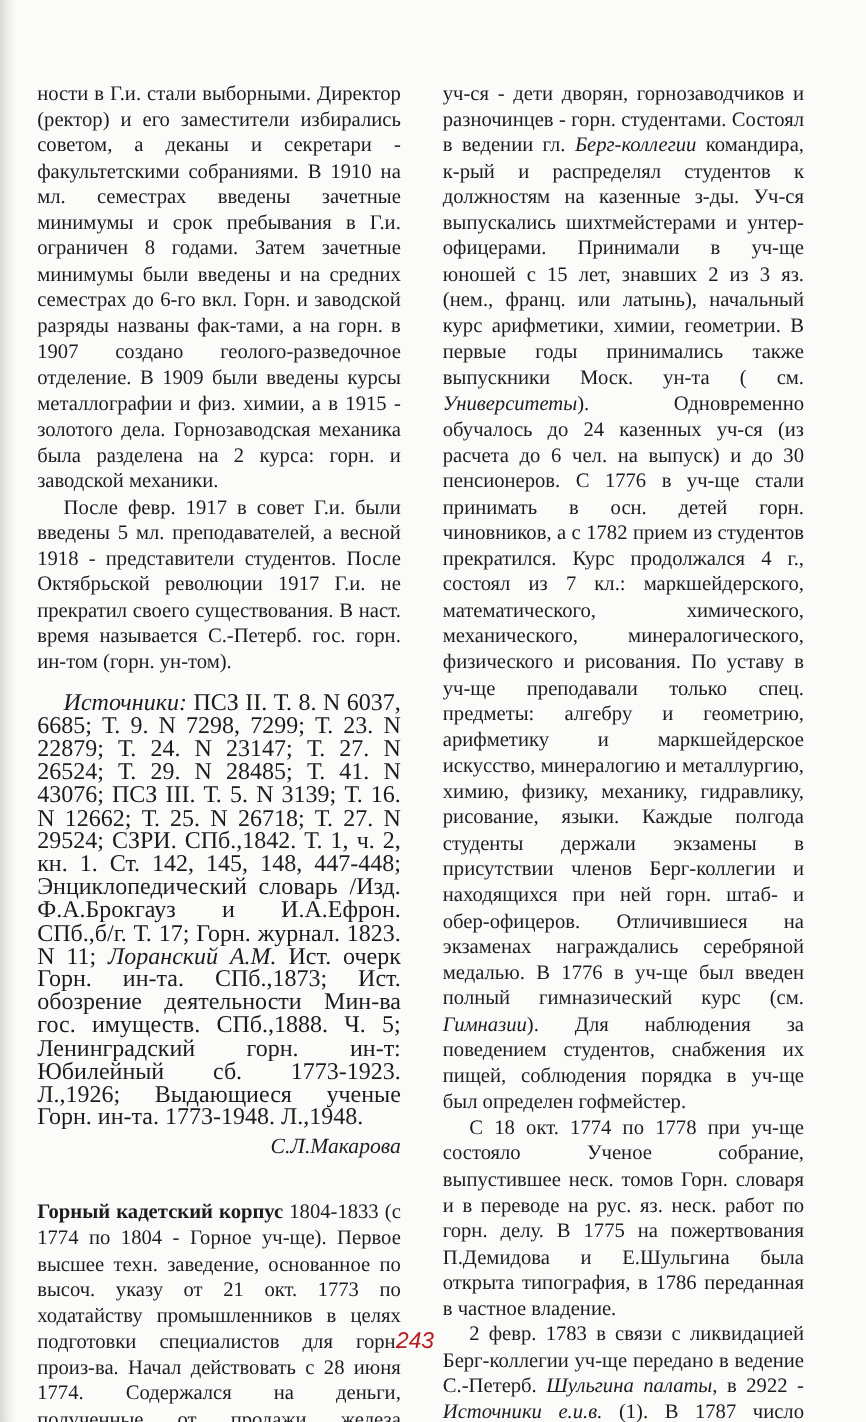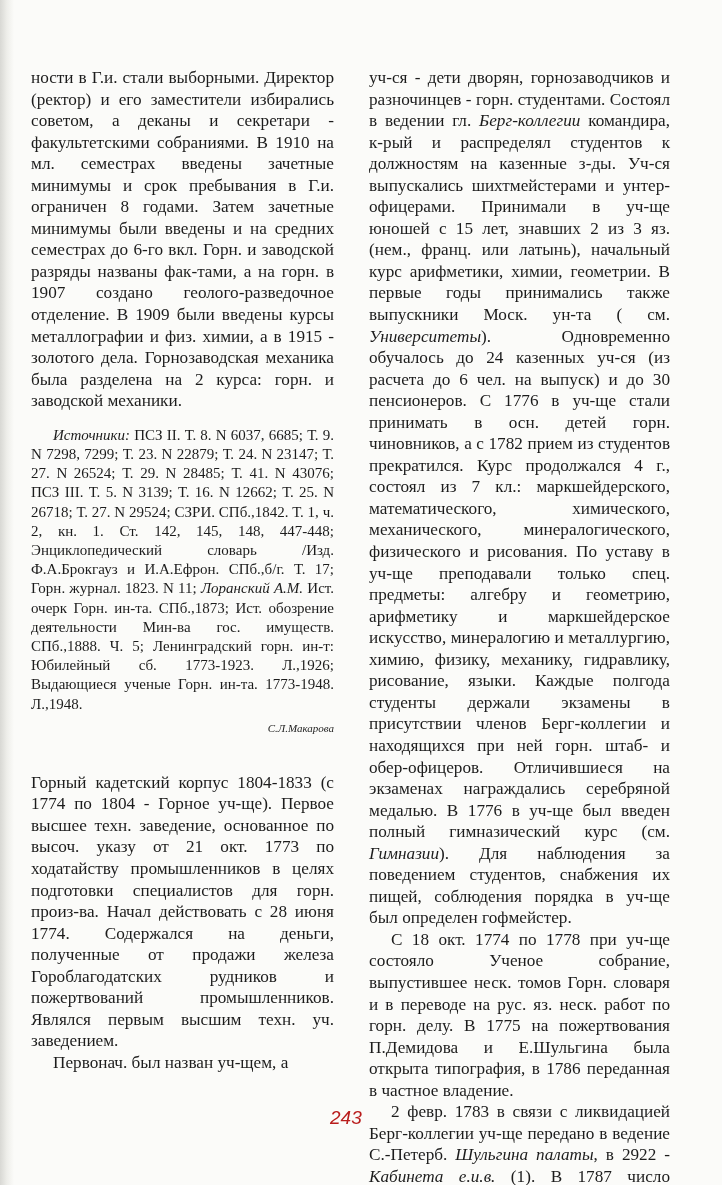--- a/index.html
+++ b/index.html
@@ -18,50 +18,51 @@
     position: absolute; top: 67px;
     font-size: 17.2px; line-height: 21.55px;
     text-align: justify;
     hyphens: manual;
   }
   .col-left { left: 31px; width: 303px; }
   .col-right { left: 369px; width: 301px; }
   .column p { margin: 0; }
   .indent { text-indent: 22px; }
   .sources {
-    font-size: 15px; line-height: 19.2px; text-indent: 22px;
+    font-size: 20px; line-height: 19.2px; text-indent: 22px;
     margin-top: 14px !important;
   }
   .author {
-    font-size: 11px; line-height: 20px;
+    font-size: 18px; line-height: 20px;
     font-style: italic; text-align: right; margin-top: 4px !important;
   }
   .article-gap { height: 34px; }
-  .headword { font-weight: normal; }
+  .headword { font-weight: bold; }
   i { }
   .page-number {
     position: absolute; left: 330px; top: 1107px; width: 60px;
     text-align: left; font-style: italic;
     font-family: "Liberation Sans", "DejaVu Sans", sans-serif;
     font-size: 19px; color: #b91c1c;
   }
 </style>
 </head>
 <body>
 
 <div class="shadow-left"></div>
 
 <div class="column col-left">
   <p>ности в Г.и. стали выборными. Директор (ректор) и его заместители избирались советом, а деканы и секретари - факультетскими собраниями. В 1910 на мл. семестрах введены зачетные минимумы и срок пребывания в Г.и. ограничен 8 годами. Затем зачетные минимумы были введены и на средних семестрах до 6-го вкл. Горн. и заводской разряды названы фак-тами, а на горн. в 1907 создано геолого-разведочное отделение. В 1909 были введены курсы металлографии и физ. химии, а в 1915 - золотого дела. Горнозаводская механика была разделена на 2 курса: горн. и заводской механики.</p>
+  <p class="indent">После февр. 1917 в совет Г.и. были введены 5 мл. преподавателей, а весной 1918 - представители студентов. После Октябрьской революции 1917 Г.и. не прекратил своего существования. В наст. время называется С.-Петерб. гос. горн. ин-том (горн. ун-том).</p>
   <p class="sources"><i>Источники:</i><span> ПСЗ II. Т. 8. N 6037, 6685; Т. 9. N 7298, 7299; Т. 23. N 22879; Т. 24. N 23147; Т. 27. N 26524; Т. 29. N 28485; Т. 41. N 43076; ПСЗ III. Т. 5. N 3139; Т. 16. N 12662; Т. 25. N 26718; Т. 27. N 29524; СЗРИ. СПб.,1842. Т. 1, ч. 2, кн. 1. Ст. 142, 145, 148, 447-448; Энциклопедический словарь /Изд. Ф.А.Брокгауз и И.А.Ефрон. СПб.,б/г. Т. 17; Горн. журнал. 1823. N 11; </span><i>Лоранский А.М.</i><span> Ист. очерк Горн. ин-та. СПб.,1873; Ист. обозрение деятельности Мин-ва гос. имуществ. СПб.,1888. Ч. 5; Ленинградский горн. ин-т: Юбилейный сб. 1773-1923. Л.,1926; Выдающиеся ученые Горн. ин-та. 1773-1948. Л.,1948.</span></p>
   <p class="author">С.Л.Макарова</p>
   <div class="article-gap"></div>
   <p><span class="headword">Горный кадетский корпус</span><span> 1804-1833 (с 1774 по 1804 - Горное уч-ще). Первое высшее техн. заведение, основанное по высоч. указу от 21 окт. 1773 по ходатайству промышленников в целях подготовки специалистов для горн. произ-ва. Начал действовать с 28 июня 1774. Содержался на деньги, полученные от продажи железа Гороблагодатских рудников и пожертвований промышленников. Являлся первым высшим техн. уч. заведением.</span></p>
   <p class="indent">Первонач. был назван уч-щем, а</p>
 </div>
 
 <div class="column col-right">
   <p><span>уч-ся - дети дворян, горнозаводчиков и разночинцев - горн. студентами. Состоял в ведении гл. </span><i>Берг-коллегии</i><span> командира, к-рый и распределял студентов к должностям на казенные з-ды. Уч-ся выпускались шихтмейстерами и унтер-офицерами. Принимали в уч-ще юношей с 15 лет, знавших 2 из 3 яз. (нем., франц. или латынь), начальный курс арифметики, химии, геометрии. В первые годы принимались также выпускники Моск. ун-та ( см. </span><i>Университеты</i><span>). Одновременно обучалось до 24 казенных уч-ся (из расчета до 6 чел. на выпуск) и до 30 пенсионеров. С 1776 в уч-ще стали принимать в осн. детей горн. чиновников, а с 1782 прием из студентов прекратился. Курс продолжался 4 г., состоял из 7 кл.: маркшейдерского, математического, химического, механического, минералогического, физического и рисования. По уставу в уч-ще преподавали только спец. предметы: алгебру и геометрию, арифметику и маркшейдерское искусство, минералогию и металлургию, химию, физику, механику, гидравлику, рисование, языки. Каждые полгода студенты держали экзамены в присутствии членов Берг-коллегии и находящихся при ней горн. штаб- и обер-офицеров. Отличившиеся на экзаменах награждались серебряной медалью. В 1776 в уч-ще был введен полный гимназический курс (см. </span><i>Гимназии</i><span>). Для наблюдения за поведением студентов, снабжения их пищей, соблюдения порядка в уч-ще был определен гофмейстер.</span></p>
   <p class="indent">С 18 окт. 1774 по 1778 при уч-ще состояло Ученое собрание, выпустившее неск. томов Горн. словаря и в переводе на рус. яз. неск. работ по горн. делу. В 1775 на пожертвования П.Демидова и Е.Шульгина была открыта типография, в 1786 переданная в частное владение.</p>
-  <p class="indent"><span>2 февр. 1783 в связи с ликвидацией Берг-коллегии уч-ще передано в ведение С.-Петерб. </span><i>Шульгина палаты</i><span>, в 2922 - </span><i>Кабинета е.и.в.</i><span> (1). В 1787 число студентов составляло 60, а в 1797 - 80</span></p>
+  <p class="indent"><span>2 февр. 1783 в связи с ликвидацией Берг-коллегии уч-ще передано в ведение С.-Петерб. </span><i>Шульгина палаты</i><span>, в 2922 - </span><i>Источники е.и.в.</i><span> (1). В 1787 число студентов составляло 60, а в 1797 - 80</span></p>
 </div>
 
 <div class="page-number">243</div>
 
 </body></html>

